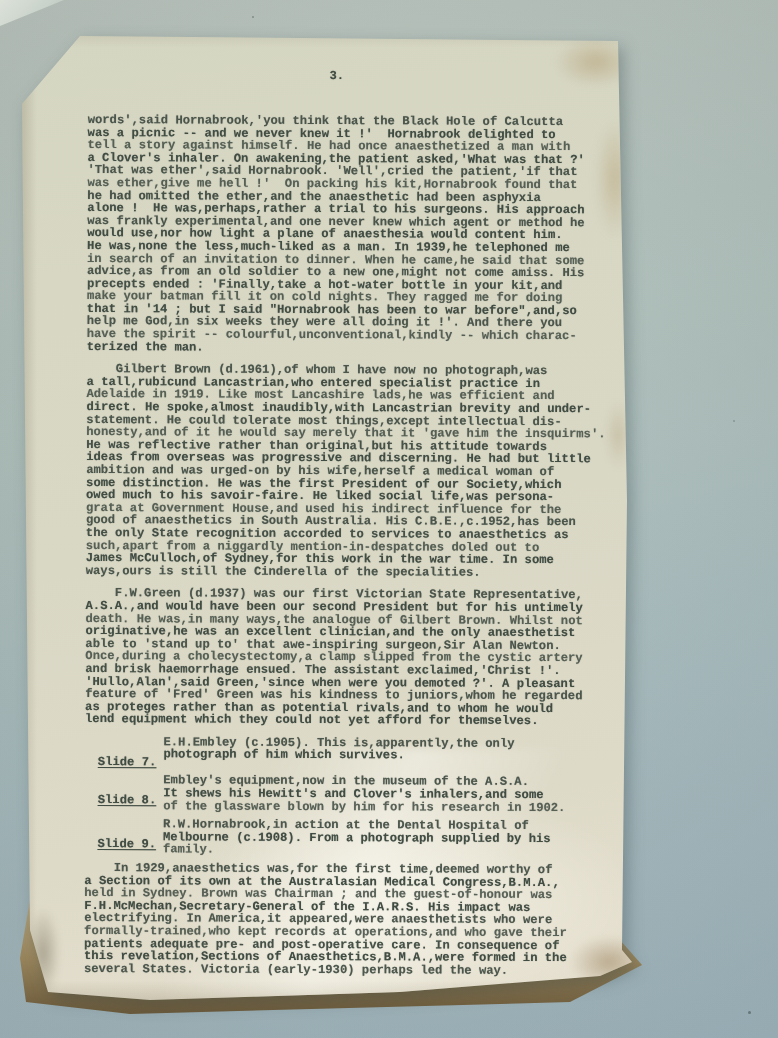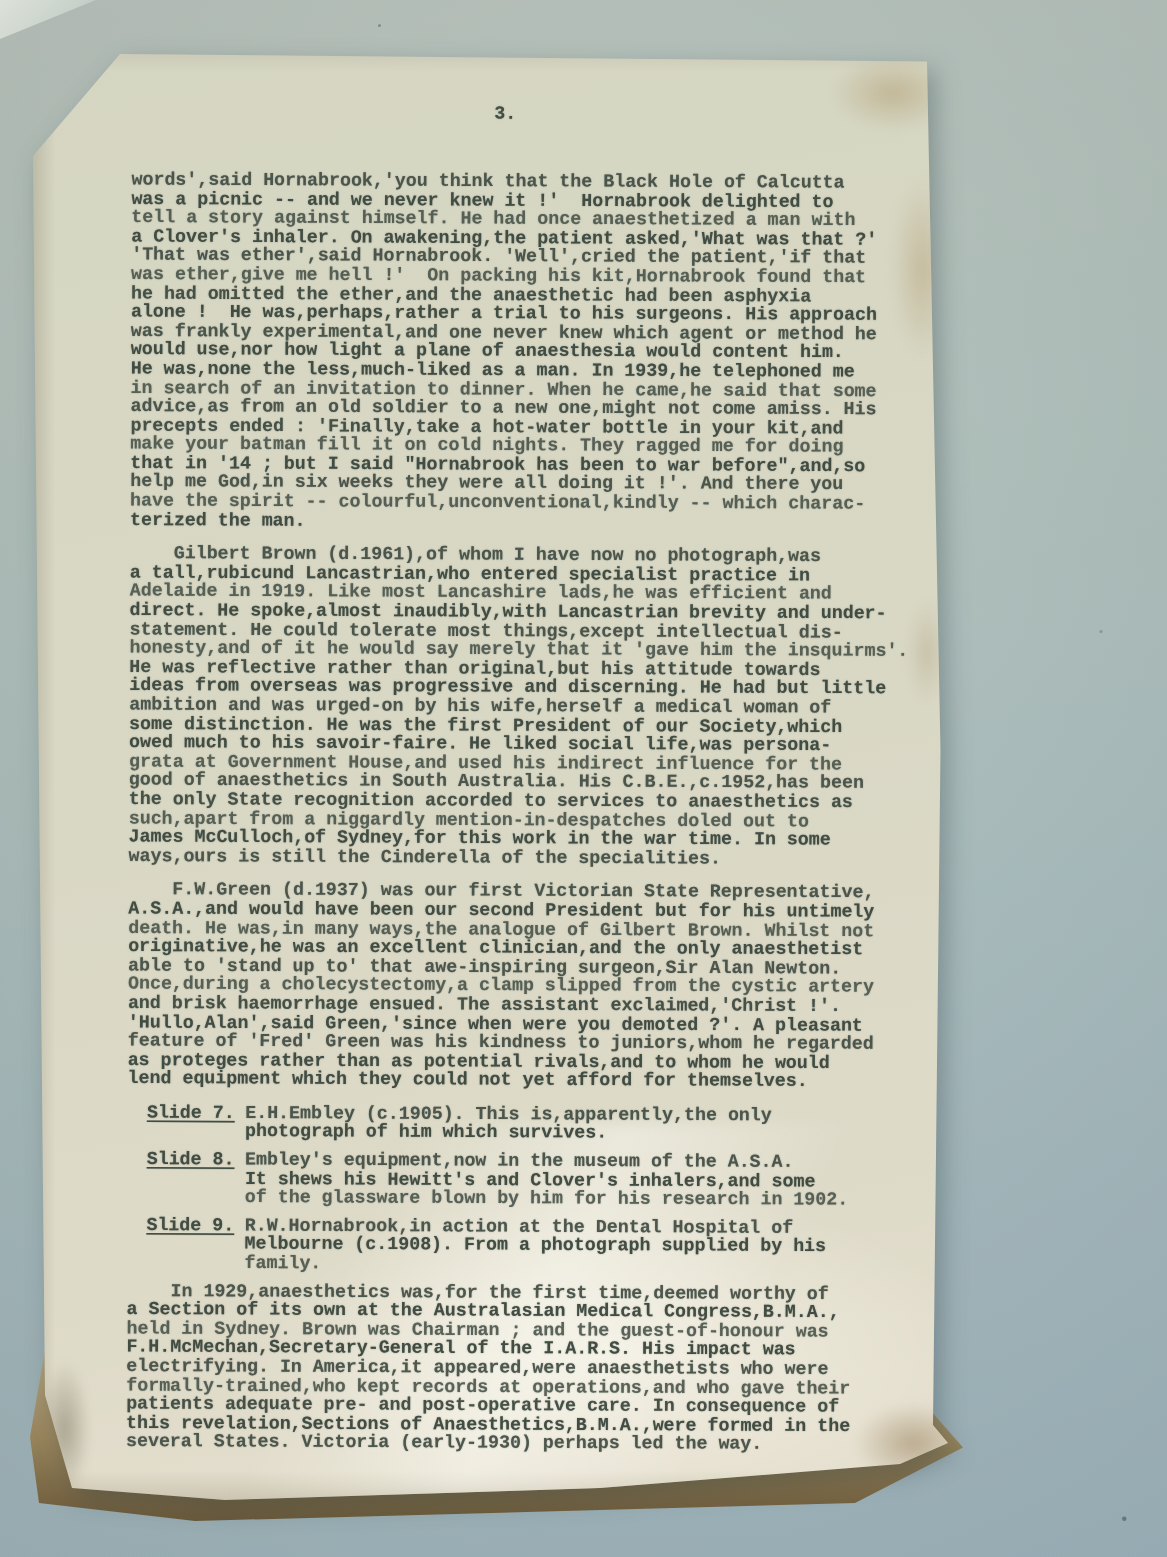--- a/index.html
+++ b/index.html
@@ -68,21 +68,21 @@
     transform: rotate(0.25deg); transform-origin: 0 0;
     color: #414c43;
     font-size: 12.2px; line-height: 12.6px; font-weight: 700;
     letter-spacing: 0; white-space: pre;
     text-shadow: 0 0 1px rgba(62,74,64,0.55);
   }
   .page-num { text-align: center; transform: translateX(-25px); margin-bottom: 7px; }
   .block.paragraph { margin-bottom: 10px; }
   .block.slide { margin-bottom: 6px; margin-left: 13px; display: flex; }
   .block.slide:last-of-type { margin-bottom: 12px; }
-  .slide-label { flex: 0 0 auto; text-decoration: underline; text-underline-offset: 2px; }
+  .slide-label { flex: 0 0 auto; text-decoration: underline; text-underline-offset: 2px; margin-top: 20px; }
   .slide-body { margin-left: 7px; }
   .line { min-height: 12.6px; }
   .line:nth-child(3n)   { opacity: 0.86; }
   .line:nth-child(4n+1) { opacity: 0.93; }
   .line:nth-child(7n)   { opacity: 0.97; }
 </style>
 </head>
 <body>
 
 <div class="scene">

